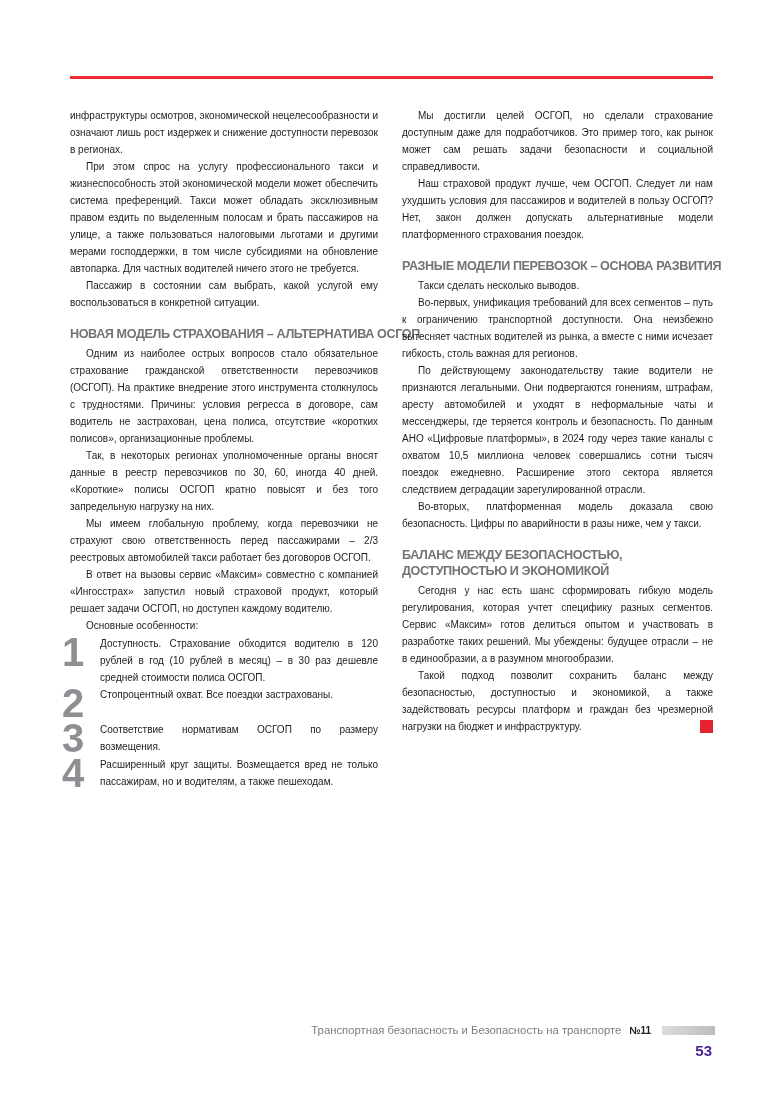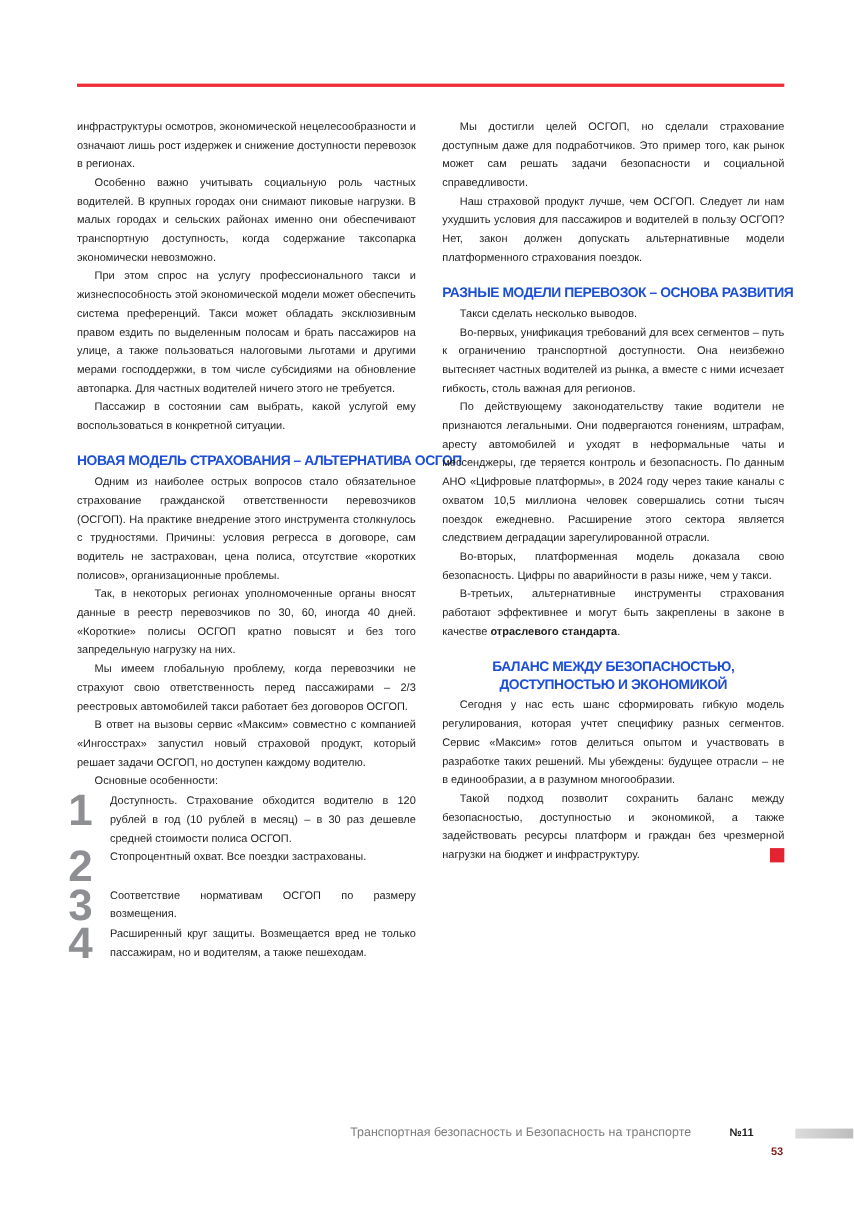--- a/index.html
+++ b/index.html
@@ -25,23 +25,23 @@
   .para{
     margin:0;
     font-size:10px;line-height:17px;
     text-align:justify;
     text-indent:16px;
   }
   .para.no-indent{text-indent:0;}
   .heading{
     margin:15px 0 3px 0;
     font-size:12.6px;line-height:16px;
-    font-weight:bold;color:#1d4ed8;
+    font-weight:bold;color:#737373;
     letter-spacing:-0.4px;
-    text-align:center;
+    text-align:left;
   }
   .heading.one-line{white-space:nowrap;}
   .list{margin-top:1px;}
   .list-item{display:flex;margin-left:-8px;}
   .list-num{
     flex:none;width:38px;
     font-size:40px;line-height:35px;
     font-weight:bold;color:#8e8f92;
     letter-spacing:-2px;
   }
@@ -50,50 +50,49 @@
     font-size:10px;line-height:17px;
     text-align:justify;
   }
   .last-para{position:relative;}
   .end-marker{
     position:absolute;right:0;bottom:2px;
     width:13px;height:13px;
     display:inline-block;
   }
   .footer-line{
-    position:absolute;left:0;top:1024px;width:776px;
-    display:flex;justify-content:flex-end;align-items:center;gap:27px;
+    position:absolute;left:0;top:1024px;width:715px;
+    display:flex;justify-content:flex-end;align-items:center;
   }
   .footer-title{
     font-size:11.3px;color:#7d7d7d;line-height:13px;
   }
   .footer-issue{
     font-size:10px;color:#1c1c1c;font-weight:bold;margin-left:8px;line-height:13px;
   }
   .footer-bar{
     width:53px;height:9px;margin-left:11px;
     background:linear-gradient(to right,#dcdcdc,#bdbdbd);
   }
   .footer-page{
     position:absolute;top:1042px;right:64px;
-    font-size:10px;font-weight:bold;color:#7f1d1d;
+    font-size:15px;font-weight:bold;color:#4c1d95;
   }
 </style>
 </head>
 <body>
 
 <div class="page">
 
   <div class="top-rule" style="background: rgb(238, 45, 53);"></div>
 
   <div class="content">
 
     <div class="col col-left">
       <p class="para no-indent">инфраструктуры осмотров, экономической нецелесообразности и означают лишь рост издержек и снижение доступности перевозок в регионах.</p>
-      <p class="para">Особенно важно учитывать социальную роль частных водителей. В крупных городах они снимают пиковые нагрузки. В малых городах и сельских районах именно они обеспечивают транспортную доступность, когда содержание таксопарка экономически невозможно.</p>
       <p class="para">При этом спрос на услугу профессионального такси и жизнеспособность этой экономической модели может обеспечить система преференций. Такси может обладать эксклюзивным правом ездить по выделенным полосам и брать пассажиров на улице, а также пользоваться налоговыми льготами и другими мерами господдержки, в том числе субсидиями на обновление автопарка. Для частных водителей ничего этого не требуется.</p>
       <p class="para">Пассажир в состоянии сам выбрать, какой услугой ему воспользоваться в конкретной ситуации.</p>
       <h2 class="heading one-line">НОВАЯ МОДЕЛЬ СТРАХОВАНИЯ – АЛЬТЕРНАТИВА ОСГОП</h2>
       <p class="para">Одним из наиболее острых вопросов стало обязательное страхование гражданской ответственности перевозчиков (ОСГОП). На практике внедрение этого инструмента столкнулось с трудностями. Причины: условия регресса в договоре, сам водитель не застрахован, цена полиса, отсутствие «коротких полисов», организационные проблемы.</p>
       <p class="para">Так, в некоторых регионах уполномоченные органы вносят данные в реестр перевозчиков по 30, 60, иногда 40 дней. «Короткие» полисы ОСГОП кратно повысят и без того запредельную нагрузку на них.</p>
       <p class="para">Мы имеем глобальную проблему, когда перевозчики не страхуют свою ответственность перед пассажирами – 2/3 реестровых автомобилей такси работает без договоров ОСГОП.</p>
       <p class="para">В ответ на вызовы сервис «Максим» совместно с компанией «Ингосстрах» запустил новый страховой продукт, который решает задачи ОСГОП, но доступен каждому водителю.</p>
       <p class="para">Основные особенности:</p>
       <div class="list">
         <div class="list-item">
@@ -116,21 +115,20 @@
     </div>
 
     <div class="col col-right">
       <p class="para">Мы достигли целей ОСГОП, но сделали страхование доступным даже для подработчиков. Это пример того, как рынок может сам решать задачи безопасности и социальной справедливости.</p>
       <p class="para">Наш страховой продукт лучше, чем ОСГОП. Следует ли нам ухудшить условия для пассажиров и водителей в пользу ОСГОП? Нет, закон должен допускать альтернативные модели платформенного страхования поездок.</p>
       <h2 class="heading one-line">РАЗНЫЕ МОДЕЛИ ПЕРЕВОЗОК – ОСНОВА РАЗВИТИЯ</h2>
       <p class="para">Такси сделать несколько выводов.</p>
       <p class="para">Во-первых, унификация требований для всех сегментов – путь к ограничению транспортной доступности. Она неизбежно вытесняет частных водителей из рынка, а вместе с ними исчезает гибкость, столь важная для регионов.</p>
       <p class="para">По действующему законодательству такие водители не признаются легальными. Они подвергаются гонениям, штрафам, аресту автомобилей и уходят в неформальные чаты и мессенджеры, где теряется контроль и безопасность. По данным АНО «Цифровые платформы», в 2024 году через такие каналы с охватом 10,5 миллиона человек совершались сотни тысяч поездок ежедневно. Расширение этого сектора является следствием деградации зарегулированной отрасли.</p>
       <p class="para">Во-вторых, платформенная модель доказала свою безопасность. Цифры по аварийности в разы ниже, чем у такси.</p>
-      <p class="para"><span>В-третьих, альтернативные инструменты страхования работают эффективнее и могут быть закреплены в законе в качестве </span><b>отраслевого стандарта</b><span>.</span></p>
       <h2 class="heading">БАЛАНС МЕЖДУ БЕЗОПАСНОСТЬЮ, ДОСТУПНОСТЬЮ И ЭКОНОМИКОЙ</h2>
       <p class="para">Сегодня у нас есть шанс сформировать гибкую модель регулирования, которая учтет специфику разных сегментов. Сервис «Максим» готов делиться опытом и участвовать в разработке таких решений. Мы убеждены: будущее отрасли – не в единообразии, а в разумном многообразии.</p>
       <p class="para last-para"><span>Такой подход позволит сохранить баланс между безопасностью, доступностью и экономикой, а также задействовать ресурсы платформ и граждан без чрезмерной нагрузки на бюджет и инфраструктуру.</span><span class="end-marker" style="background: rgb(228, 35, 48);"></span></p>
     </div>
 
   </div>
 
   <div class="footer-line">
     <span class="footer-title">Транспортная безопасность и Безопасность на транспорте</span>
     <span class="footer-issue">№11</span>

